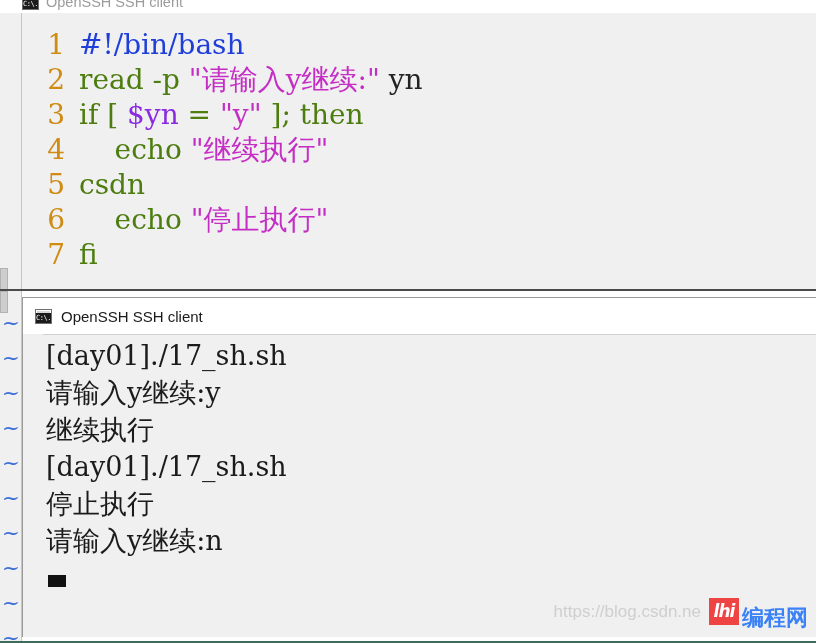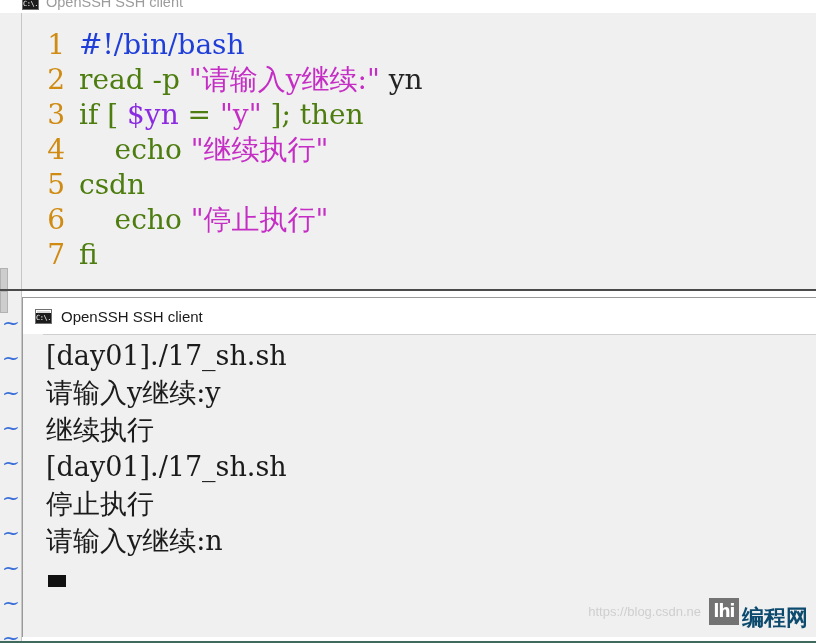--- a/index.html
+++ b/index.html
@@ -261,43 +261,44 @@
     position: absolute;
     right: 8px;
     bottom: 12px;
     display: flex;
     align-items: center;
     gap: 8px;
     pointer-events: none;
   }
   #watermark-url {
     color: #cfcfcf;
-    font-size: 13px;
+    font-size: 17px;
     font-family: "Liberation Sans", sans-serif;
     white-space: nowrap;
   }
   #watermark-logo {
     display: flex;
     align-items: center;
     gap: 3px;
   }
   .logo-mark {
     width: 30px;
     height: 27px;
-    background: #737373;
+    background: #ef4444;
     color: #ffffff;
     font-family: "DejaVu Sans", sans-serif;
     font-weight: bold;
     font-size: 17px;
+    font-style: italic;
     line-height: 27px;
     text-align: center;
     letter-spacing: -1px;
   }
   .logo-text {
-    color: #0c4a6e;
+    color: #3b82f6;
     font-family: "DejaVu Sans", sans-serif;
     font-weight: bold;
     font-size: 22px;
     line-height: 27px;
     letter-spacing: 0px;
     margin-top: 12px;
   }
 </style>
 </head>
 <body>

